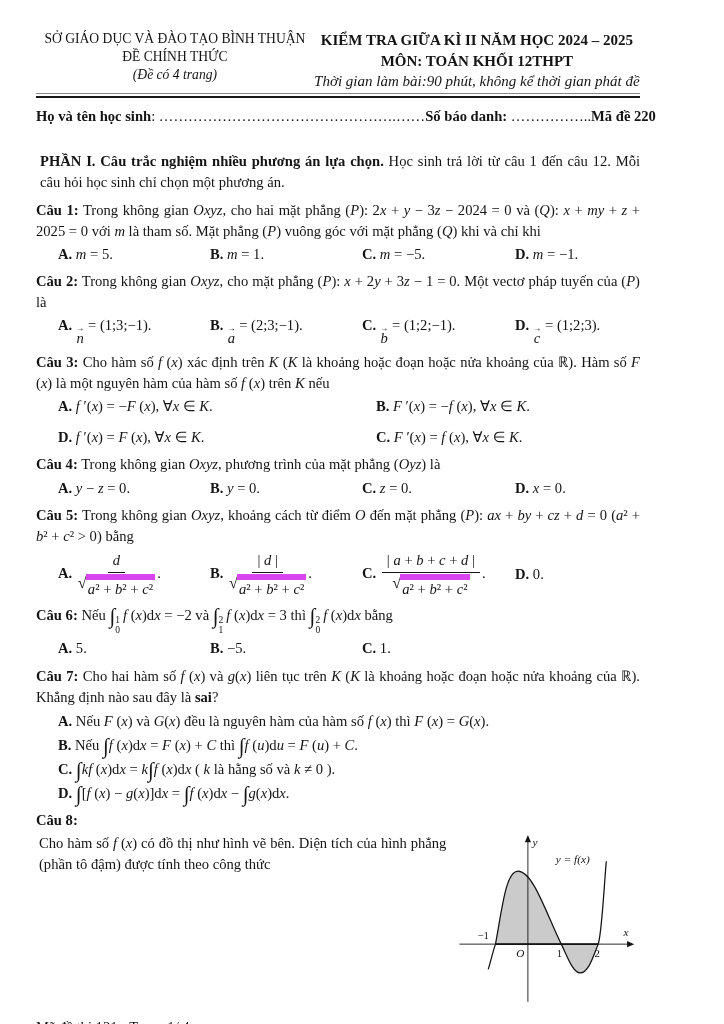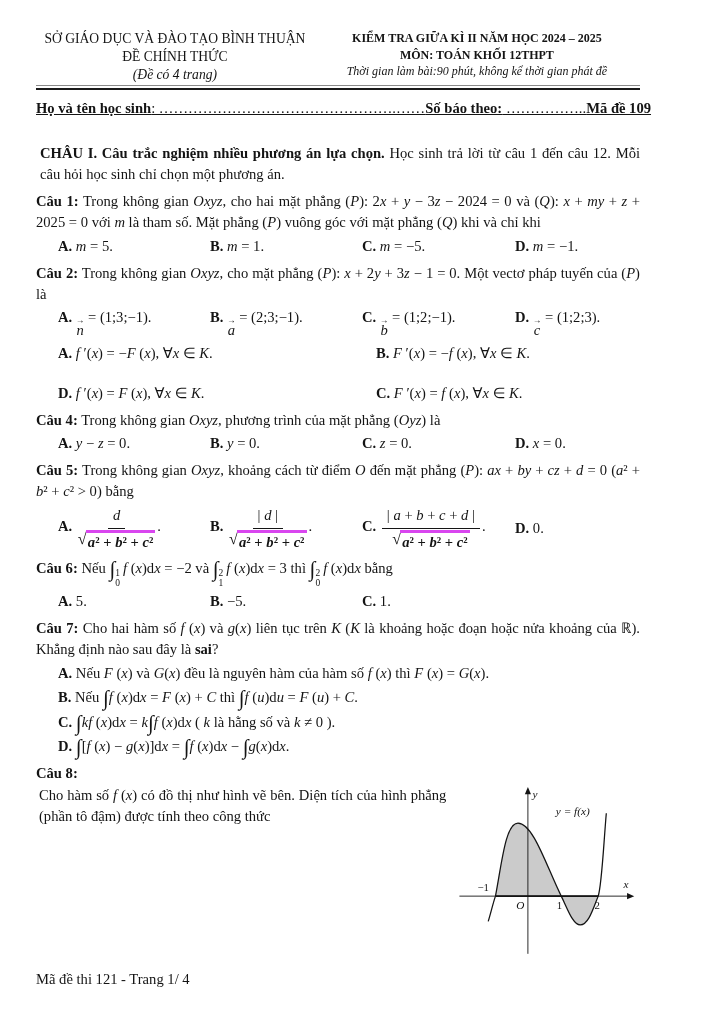--- a/index.html
+++ b/index.html
@@ -5,51 +5,51 @@
   html,body{margin:0;padding:0;}
   body{
     width:724px;height:1024px;background:#ffffff;color:#141414;
     font-family:"Liberation Serif",serif;font-size:14.6px;line-height:1.45;
     overflow:hidden;
   }
   .page{box-sizing:border-box;width:660px;height:1024px;padding:30px 20px 0 36px;}
   
   .hdr{display:flex;}
   .hcol-l{width:46%;text-align:center;font-size:13.6px;line-height:1.32;}
-  .hcol-r{width:54%;text-align:center;font-size:12px;line-height:1.38;}
+  .hcol-r{width:54%;text-align:center;font-size:15px;line-height:1.38;}
   .b{font-weight:bold;}
   .it{font-style:italic;}
   .rule{height:2px;border-top:1px solid #8a8a8a;border-bottom:2px solid #1a1a1a;margin-top:1px;}
   
-  .srow{display:flex;align-items:flex-end;margin-top:8px;white-space:nowrap;text-decoration:underline;}
+  .srow{display:flex;align-items:flex-end;margin-top:8px;white-space:nowrap;}
   .scode{margin-left:auto;margin-right:28px;font-weight:bold;}
   
   .part{margin:24px 0 0 4px;text-align:justify;}
   
   .q{margin-top:6px;}
   .qt{margin:0;text-align:justify;}
   .ql{font-weight:bold;}
   .opts{padding-left:22px;margin-top:2px;}
   .c4{display:grid;grid-template-columns:152px 152px 153px auto;align-items:center;}
-  .c2{display:grid;grid-template-columns:318px auto;row-gap:18px;}
+  .c2{display:grid;grid-template-columns:318px auto;row-gap:10px;}
   .c1 .opt{display:block;margin-top:3px;}
   .opt b{font-weight:bold;}
   
   i{font-family:"Liberation Serif",serif;}
   .int{font-size:1.45em;line-height:0;vertical-align:-0.12em;}
   .lim{display:inline-flex;flex-direction:column;align-items:flex-start;font-size:9.5px;
        line-height:1.05;vertical-align:-0.32em;margin:0 3px 0 0;font-style:normal;}
   .vec{display:inline-flex;flex-direction:column;align-items:center;line-height:1;vertical-align:-0.08em;}
   .vec .va{font-size:8.5px;line-height:0.55;}
   .frac{display:inline-flex;flex-direction:column;align-items:center;vertical-align:middle;
         text-align:center;margin:1px 2px;}
   .fn{display:block;border-bottom:1px solid #141414;padding:0 5px 1px;}
   .fd{display:inline-flex;align-items:flex-start;padding-top:1px;}
   .sqr{font-size:1.12em;line-height:1.1;margin-right:-1px;}
-  .rad{border-top:3px solid #d946ef;line-height:1.25;padding:0 2px;font-weight:bold;}
+  .rad{border-top:6px solid #d946ef;line-height:1.25;padding:0 2px;}
   
   .q8row{display:flex;margin-top:1px;}
   .q8text{width:452px;text-align:justify;padding-left:3px;}
   .q8fig{margin-left:8px;margin-top:-14px;}
   .gtxt{font-family:"Liberation Serif",serif;font-style:italic;font-size:12.5px;fill:#141414;}
   .gnum{font-family:"Liberation Serif",serif;font-size:12px;fill:#141414;}
   
   .foot{margin-top:0px;text-align:left;padding-right:2px;}
 </style>
 </head>
@@ -66,25 +66,25 @@
     <div class="hcol-r">
       <div class="b">KIỂM TRA GIỮA KÌ II NĂM HỌC 2024 – 2025</div>
       <div class="b">MÔN: TOÁN KHỐI 12THPT</div>
       <div class="it">Thời gian làm bài:90 phút, không kể thời gian phát đề</div>
     </div>
   </div>
   <div class="rule"></div>
 
   <div class="srow">
     <span><b>Họ và tên học sinh</b><span>: ………………………………………….……</span></span>
-    <span><b>Số báo theo:</b><span> ……………..</span></span>
-    <span class="scode">Mã đề 109</span>
+    <span><b>Số báo danh:</b><span> ……………..</span></span>
+    <span class="scode">Mã đề 220</span>
   </div>
 
-  <p class="part"><b>CHÂU I. Câu trắc nghiệm nhiều phương án lựa chọn.</b> <span>Học sinh trả lời từ câu 1 đến câu 12. Mỗi câu hỏi học sinh chỉ chọn một phương án.</span></p>
+  <p class="part"><b>PHẦN I. Câu trắc nghiệm nhiều phương án lựa chọn.</b> <span>Học sinh trả lời từ câu 1 đến câu 12. Mỗi câu hỏi học sinh chỉ chọn một phương án.</span></p>
 
   <section class="q">
     <p class="qt"><b class="ql">Câu 1:</b> <span>Trong không gian <i>Oxyz</i>, cho hai mặt phẳng (<i>P</i>): 2<i>x</i> + <i>y</i> − 3<i>z</i> − 2024 = 0 và (<i>Q</i>): <i>x</i> + <i>my</i> + <i>z</i> + 2025 = 0 với <i>m</i> là tham số. Mặt phẳng (<i>P</i>) vuông góc với mặt phẳng (<i>Q</i>) khi và chỉ khi</span></p>
     <div class="opts c4">
       <span class="opt"><b>A.</b> <span><i>m</i> = 5.</span></span>
       <span class="opt"><b>B.</b> <span><i>m</i> = 1.</span></span>
       <span class="opt"><b>C.</b> <span><i>m</i> = −5.</span></span>
       <span class="opt"><b>D.</b> <span><i>m</i> = −1.</span></span>
     </div>
   </section>
@@ -105,20 +105,21 @@
               <i>b</i>
             </span> = (1;2;−1).</span></span>
       <span class="opt"><b>D.</b> <span><span class="vec">
               <span class="va">→</span>
               <i>c</i>
             </span> = (1;2;3).</span></span>
     </div>
   </section>
 
   <section class="q">
+    <p class="qt"><b class="ql">Câu 3:</b> <span>Cho hàm số <i>f</i> (<i>x</i>) xác định trên <i>K</i> (<i>K</i> là khoảng hoặc đoạn hoặc nửa khoảng của ℝ). Hàm số <i>F</i> (<i>x</i>) là một nguyên hàm của hàm số <i>f</i> (<i>x</i>) trên <i>K</i> nếu</span></p>
     <div class="opts c2">
       <span class="opt"><b>A.</b> <span><i>f</i> ′(<i>x</i>) = −<i>F</i> (<i>x</i>), ∀<i>x</i> ∈ <i>K</i>.</span></span>
       <span class="opt"><b>B.</b> <span><i>F</i> ′(<i>x</i>) = −<i>f</i> (<i>x</i>), ∀<i>x</i> ∈ <i>K</i>.</span></span>
       <span class="opt"><b>D.</b> <span><i>f</i> ′(<i>x</i>) = <i>F</i> (<i>x</i>), ∀<i>x</i> ∈ <i>K</i>.</span></span>
       <span class="opt"><b>C.</b> <span><i>F</i> ′(<i>x</i>) = <i>f</i> (<i>x</i>), ∀<i>x</i> ∈ <i>K</i>.</span></span>
     </div>
   </section>
 
   <section class="q">
     <p class="qt"><b class="ql">Câu 4:</b> <span>Trong không gian <i>Oxyz</i>, phương trình của mặt phẳng (<i>Oyz</i>) là</span></p>

